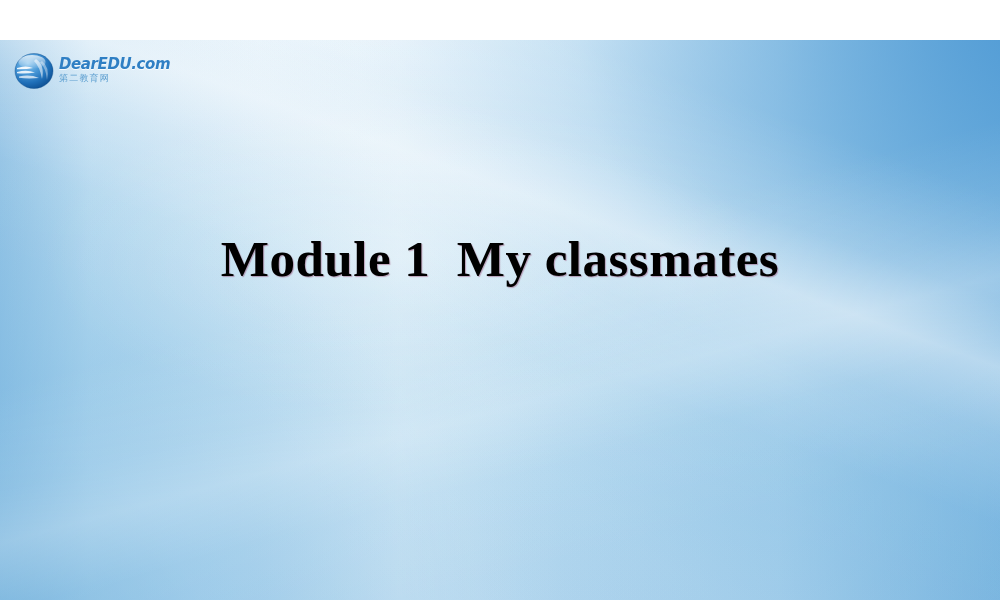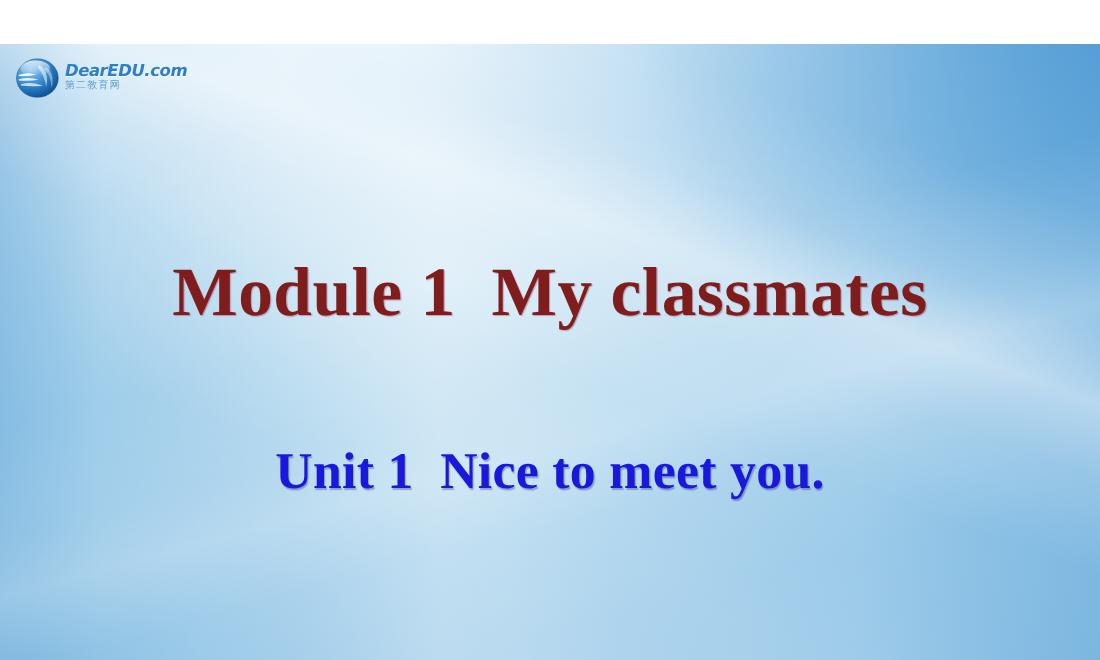--- a/index.html
+++ b/index.html
@@ -157,23 +157,23 @@
 
   
   #title {
     position: absolute;
     left: 0;
     right: 0;
     top: 192px;
     text-align: center;
     font-family: "Liberation Serif", "DejaVu Serif", serif;
     font-weight: bold;
-    font-size: 63px;
+    font-size: 51px;
     line-height: 1.06;
-    color: #7f1d1d;
+    color: #000000;
     letter-spacing: 0.5px;
     white-space: pre;
     text-shadow: 1px 1px 1px rgba(120,0,55,0.32);
   }
 
   #subtitle {
     position: absolute;
     left: 0;
     right: 0;
     top: 364px;
@@ -228,15 +228,14 @@
 
     <div id="logo-text">
       <span class="logo-word">DearEDU.com</span>
       <span class="logo-sub">第二教育网</span>
     </div>
 
   </div>
 
   <div id="title">Module 1  My classmates</div>
 
-  <div id="subtitle">Unit 1  Nice to meet you.</div>
 
 </div>
 
 </body></html>

